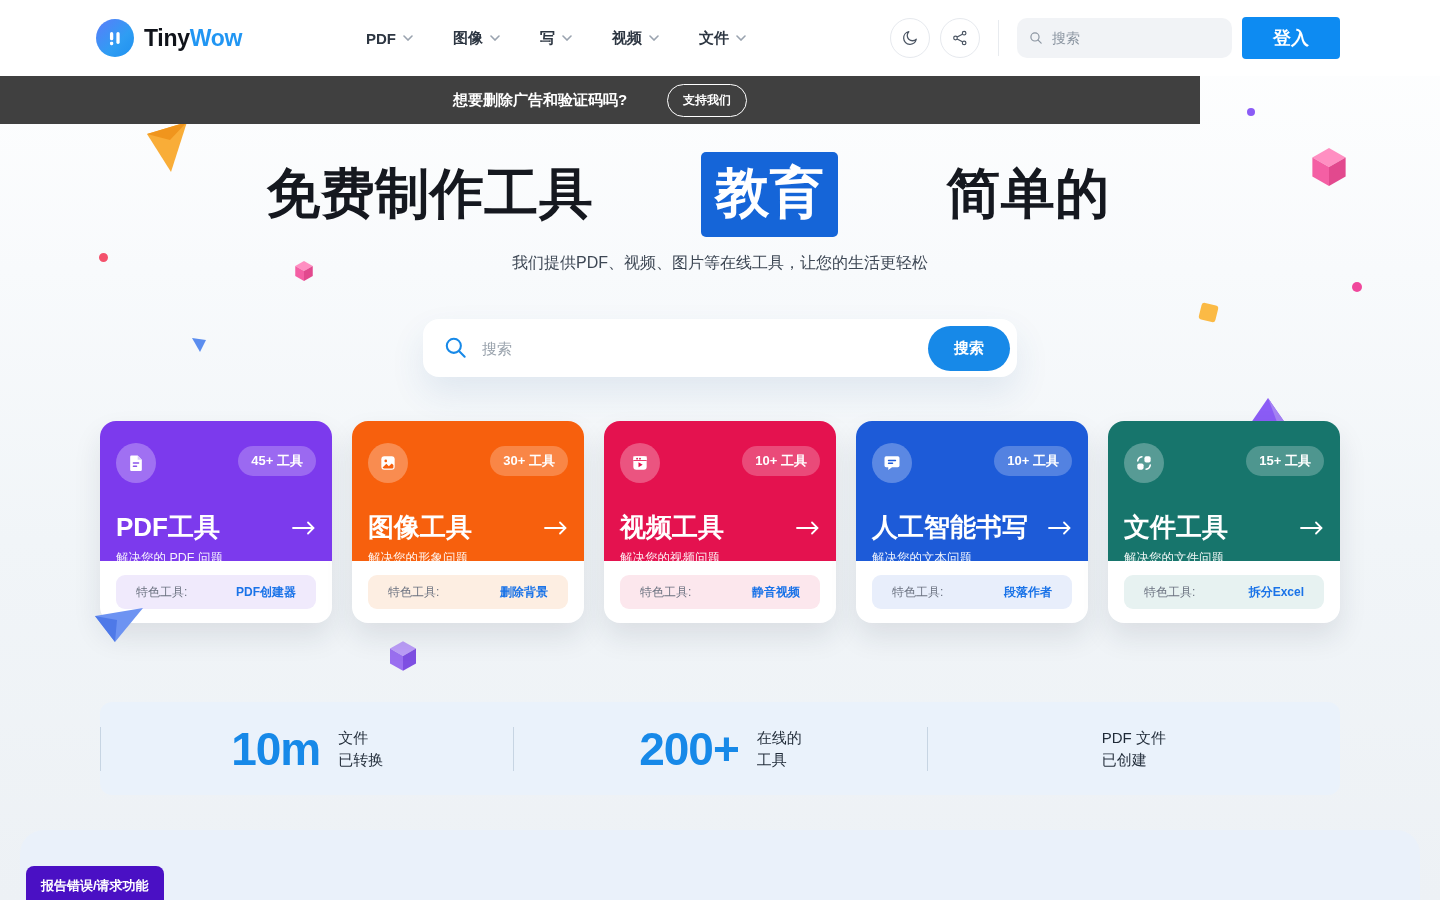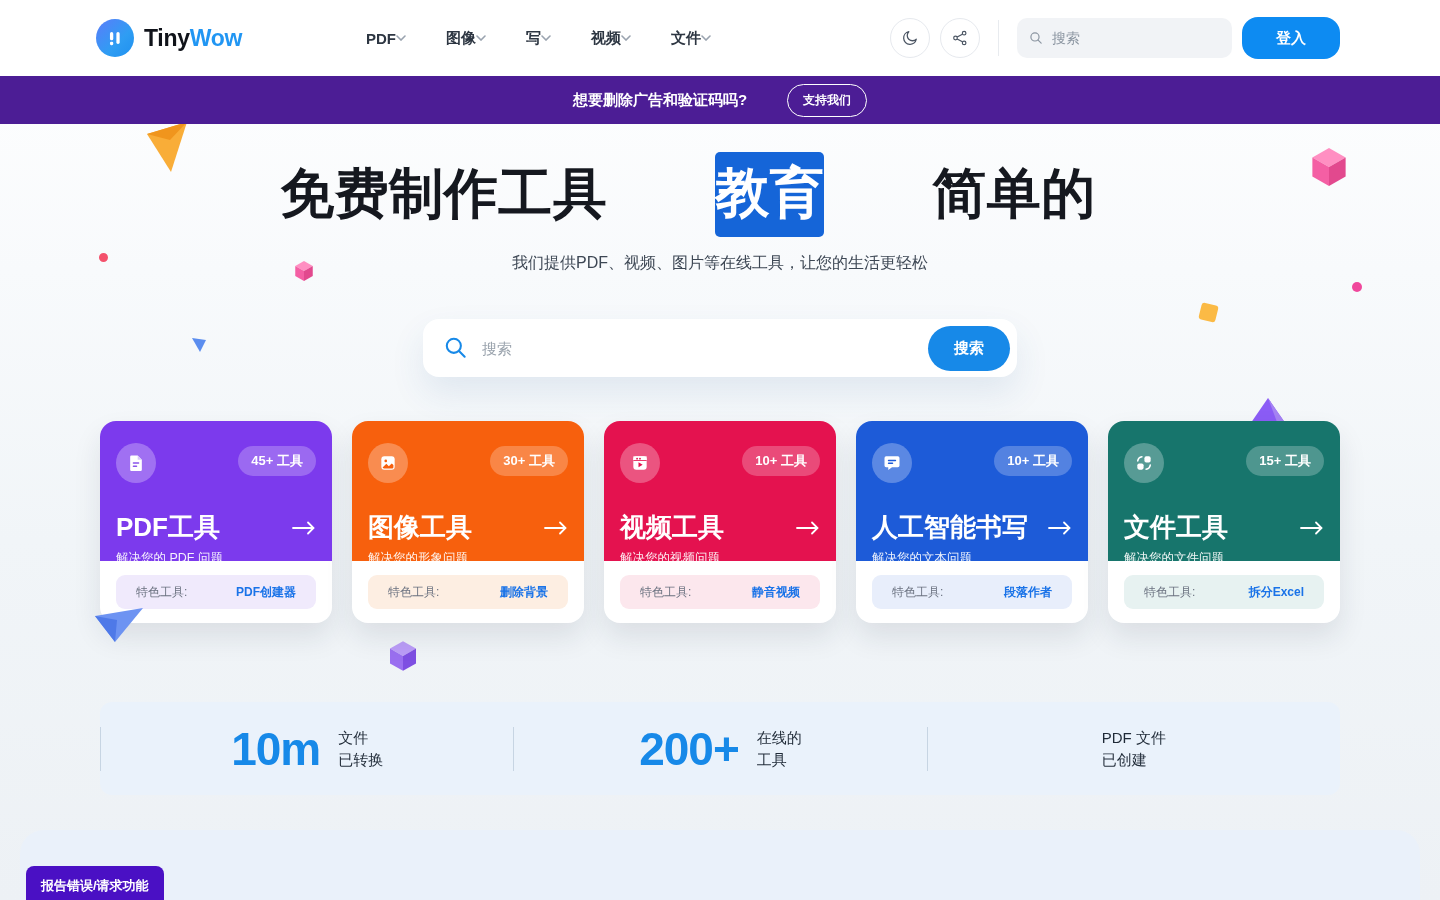--- a/index.html
+++ b/index.html
@@ -13,47 +13,47 @@
   
   .header { position:absolute; top:0; left:0; width:1440px; height:76px; background:#ffffff;
     display:flex; align-items:center; padding:0 100px 0 96px; z-index:30; }
   .logo { display:flex; align-items:center; gap:10px; cursor:pointer; }
   .logo-badge { width:38px; height:38px; border-radius:50%;
     background:linear-gradient(135deg,#5b7cfa 0%,#2f9df3 60%,#1e90f0 100%);
     display:flex; align-items:center; justify-content:center; }
   .logo-text { font-size:23px; font-weight:800; letter-spacing:-.3px; }
   .logo-text .t1 { color:#10131a; } .logo-text .t2 { color:#2196f3; }
   .nav { display:flex; gap:40px; margin-left:124px; }
-  .nav-item { display:flex; align-items:center; gap:0; font-size:15px; font-weight:600;
+  .nav-item { display:flex; align-items:center; gap:7px; font-size:15px; font-weight:600;
     color:#2d3642; cursor:pointer; }
   .chev { width:10px; height:6px; }
   .header-right { margin-left:auto; display:flex; align-items:center; gap:10px; }
   .circle-btn { width:40px; height:40px; border-radius:50%; border:1px solid #e6e9ee;
     background:#fff; display:flex; align-items:center; justify-content:center; cursor:pointer; }
   .h-divider { width:1px; height:36px; background:#e8ebef; margin:0 8px; }
   .header-search { width:215px; height:40px; background:#f1f3f6; border-radius:10px;
     display:flex; align-items:center; gap:9px; padding:0 12px; }
   .header-search input { border:0; outline:0; background:transparent; font-size:14px;
     color:#374151; width:100%; font-family:"Liberation Sans",sans-serif; }
   .header-search input::placeholder { color:#8b95a1; }
-  .login-btn { width:98px; height:42px; border:0; border-radius:16px; background:#0d8bf2;
-    color:#fff; font-size:15px; font-weight:700; cursor:pointer; font-family:"Liberation Sans",sans-serif; }
-
-  
-  .banner { position:absolute; top:76px; left:0; width:1440px; height:48px; background:#4c1d95;
+  .login-btn { width:98px; height:42px; border:0; border-radius:4px; background:#0d8bf2;
+    color:#fff; font-size:18px; font-weight:700; cursor:pointer; font-family:"Liberation Sans",sans-serif; }
+
+  
+  .banner { position:absolute; top:76px; left:0; width:1200px; height:48px; background:#404040;
     display:flex; align-items:center; justify-content:center; gap:40px; z-index:20; }
   .banner-text { color:#fff; font-size:15px; font-weight:700; }
   .banner-btn { border:1.6px solid #ffffff; background:transparent; color:#fff; font-size:12px;
     font-weight:700; border-radius:999px; padding:7px 15px; cursor:pointer; font-family:"Liberation Sans",sans-serif; }
 
   
   .hero-title { position:absolute; top:152px; left:0; width:1376px; display:flex;
     align-items:center; justify-content:center; gap:108px; z-index:5; }
   .hero-title .seg { font-size:54px; font-weight:900; color:#15181f; letter-spacing:.5px; }
-  .hero-title .hl { background:#1565d8; color:#ffffff; padding:5px 0 7px; border-radius:5px; }
+  .hero-title .hl { background:#1565d8; color:#ffffff; padding:5px 14px 7px; border-radius:5px; }
   .hero-sub { position:absolute; top:253px; left:0; width:1440px; text-align:center;
     font-size:16px; color:#3d4754; z-index:5; }
   .hero-search { position:absolute; top:319px; left:423px; width:594px; height:58px;
     background:#ffffff; border-radius:16px; display:flex; align-items:center; padding:0 7px 0 20px;
     box-shadow:0 16px 34px rgba(40,90,150,.10); z-index:6; }
   .hero-search input { flex:1; border:0; outline:0; font-size:15px; color:#374151;
     margin-left:13px; font-family:"Liberation Sans",sans-serif; }
   .hero-search input::placeholder { color:#9aa3ad; }
   .hero-search-btn { width:82px; height:45px; border:0; border-radius:999px; background:#1789e8;
     color:#fff; font-size:15px; font-weight:700; cursor:pointer; font-family:"Liberation Sans",sans-serif; }

